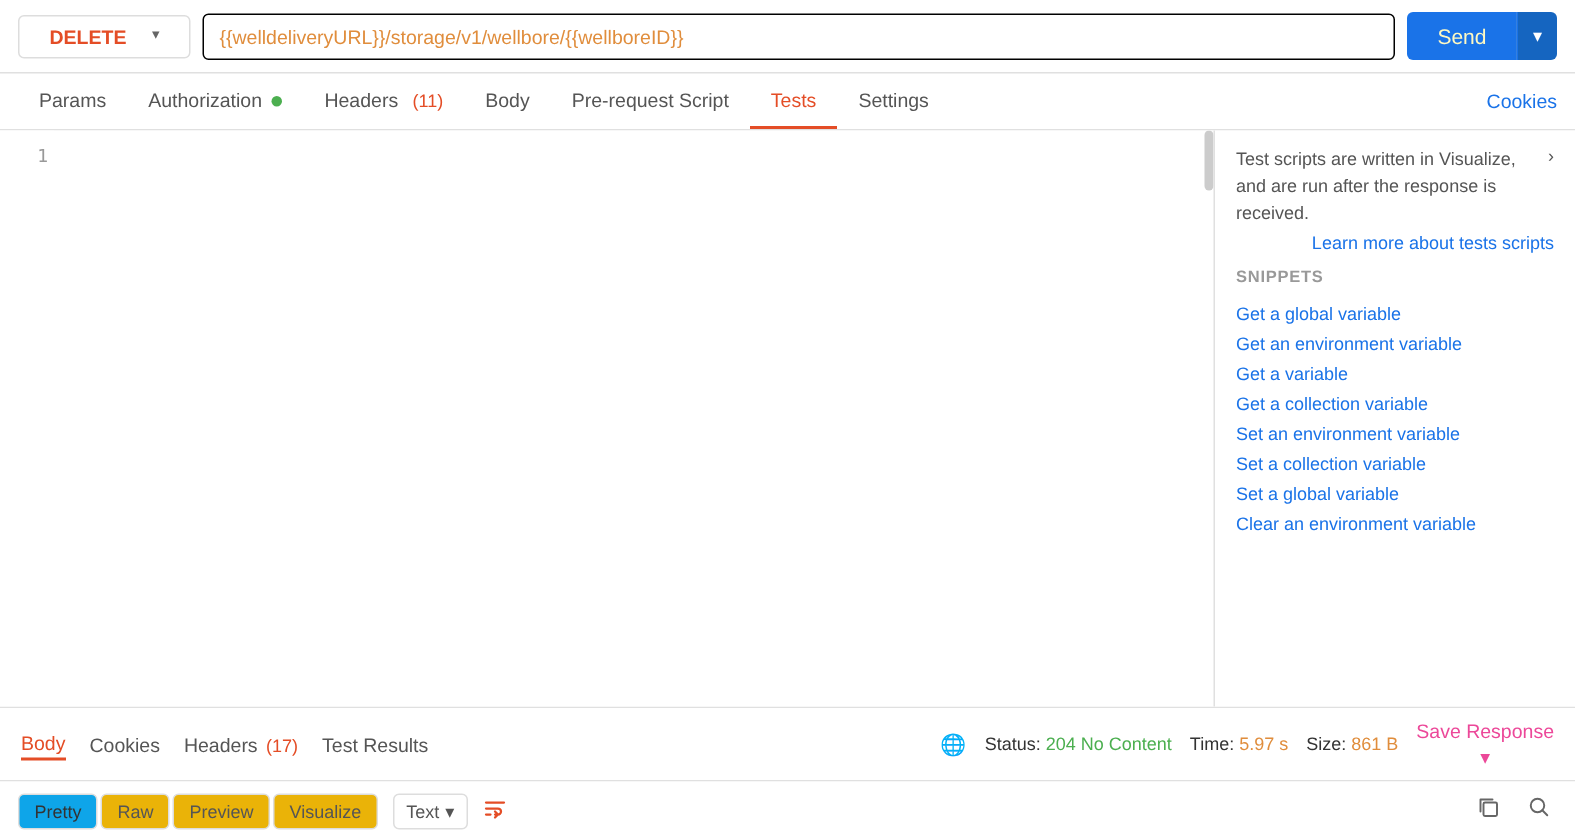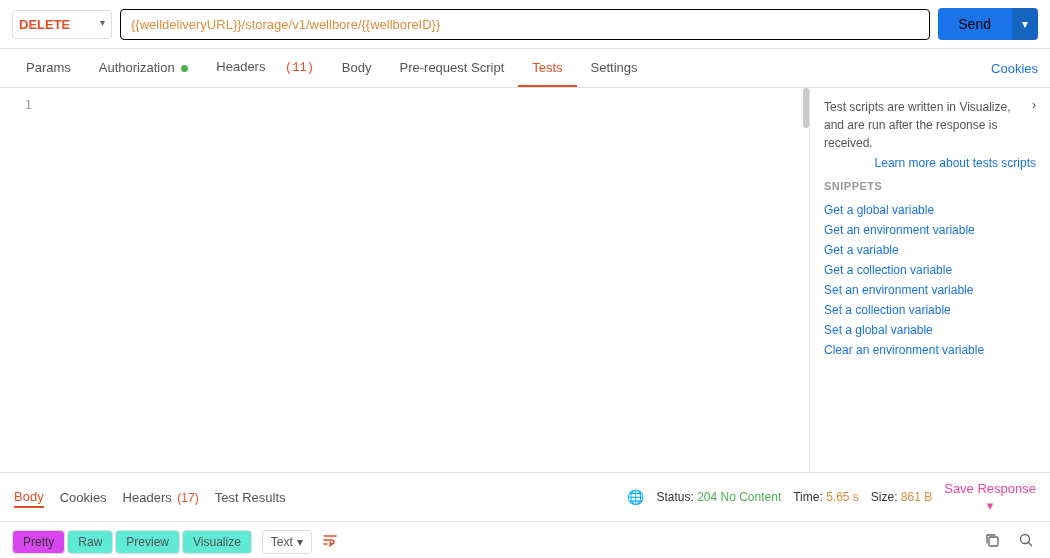--- a/index.html
+++ b/index.html
@@ -4,53 +4,53 @@
   <style>
     * { box-sizing: border-box; margin: 0; padding: 0; }
     body { font-family: -apple-system, BlinkMacSystemFont, 'Segoe UI', sans-serif; font-size: 13px; background: #fff; color: #333; width: 1050px; height: 558px; overflow: hidden; }
 
     
     .top-bar {
       display: flex; align-items: center; padding: 8px 12px; border-bottom: 1px solid #e0e0e0; gap: 8px;
     }
     .method-selector {
       display: flex; align-items: flex-start; gap: 17px;
-      border: 1px solid #ddd; border-radius: 4px; padding: 6px 6px; cursor: pointer;
+      border: 1px solid #ddd; border-radius: 4px; padding: 6px 20px; cursor: pointer;
       background: #fff; min-width: 100px;
     }
     .method-label { color: #e44d26; font-weight: 600; font-size: 13px; }
     .method-chevron { color: #666; font-size: 10px; margin-left: auto; }
     .url-input {
       flex: 1; border: 1px solid #000000; border-radius: 4px; padding: 7px 10px;
       font-size: 13px; color: #e08d3c; outline: none;
     }
     .send-btn-group {
       display: flex; align-items: stretch; border-radius: 4px; overflow: hidden;
     }
     .send-btn {
-      background: #1a73e8; color: #000000; border: none; padding: 8px 20px;
+      background: #1a73e8; color: #fef9c3; border: none; padding: 8px 20px;
       font-size: 14px; font-weight: 500; cursor: pointer;
     }
     .send-chevron {
       background: #1565c0; color: #fff; border: none; padding: 8px 10px;
       font-size: 12px; cursor: pointer; border-left: 1px solid #1a73e8;
     }
 
     
     .nav-tabs {
       display: flex; align-items: center; padding: 0 12px;
       border-bottom: 1px solid #e0e0e0; justify-content: space-between;
     }
     .tabs-left { display: flex; align-items: center; gap: 0; justify-content: center; }
     .tab {
       padding: 10px 14px; font-size: 13px; cursor: pointer; color: #555;
       border-bottom: 2px solid transparent; white-space: nowrap;
     }
     .tab.active { color: #e44d26; border-bottom-color: #e44d26; }
-    .tab-badge { color: #e44d26; font-size: 12px; margin-left: 16px; font-family: Liberation Mono, monospace; }
+    .tab-badge { color: #e44d26; font-size: 12px; margin-left: 6px; }
     .auth-dot { display: inline-block; width: 7px; height: 7px; background: #4caf50; border-radius: 50%; margin-left: 3px; }
     .cookies-link { color: #1a73e8; cursor: pointer; font-size: 13px; padding: 10px 0; }
 
     
     .main-content {
       display: flex; height: calc(558px - 46px - 43px - 43px - 42px);
     }
 
     
     .editor-area {
@@ -101,23 +101,23 @@
       display: flex; align-items: center; gap: 2px; flex-direction: column;
     }
 
     
     .format-bar {
       display: flex; align-items: center; padding: 6px 12px; gap: 2px;
       border-bottom: 1px solid #e0e0e0; background: #fff;
     }
     .format-btn {
       padding: 4px 10px; border-radius: 4px; border: 1px solid #ddd;
-      background: #5eead4; cursor: pointer; font-size: 12px; color: #555;
-    }
-    .format-btn.active { background: #d946ef; color: #333; font-weight: 500; }
+      background: #eab308; cursor: pointer; font-size: 12px; color: #555;
+    }
+    .format-btn.active { background: #0ea5e9; color: #333; font-weight: 500; }
     .text-dropdown {
       display: flex; align-items: center; gap: 4px;
       border: 1px solid #ddd; border-radius: 4px; padding: 4px 8px;
       background: #fff; cursor: pointer; font-size: 12px; color: #555; margin-left: 8px;
     }
     .wrap-icon-btn {
       margin-left: 4px; background: none; border: none; cursor: pointer; color: #e44d26; font-size: 14px; padding: 4px;
     }
     .right-icons { margin-left: auto; display: flex; gap: 10px; }
     .icon-btn { background: none; border: none; cursor: pointer; color: #666; font-size: 16px; padding: 2px 4px; }
@@ -185,21 +185,21 @@
 <div class="response-bar">
   <div class="response-bar-left">
     <span class="resp-tab active">Body</span>
     <span class="resp-tab">Cookies</span>
     <span class="resp-tab">Headers <span class="resp-badge">(17)</span></span>
     <span class="resp-tab">Test Results</span>
   </div>
   <div class="response-bar-right">
     <span class="globe-icon">🌐</span>
     <span><span>Status:</span> <span class="status-value">204 No Content</span></span>
-    <span><span>Time:</span> <span class="time-value">5.65 s</span></span>
+    <span><span>Time:</span> <span class="time-value">5.97 s</span></span>
     <span><span>Size:</span> <span class="size-value">861 B</span></span>
     <button class="save-response-btn">
       <span>Save Response</span>
       <span>▾</span>
     </button>
   </div>
 </div>
 
 <div class="format-bar">
   <button class="format-btn active">Pretty</button>

